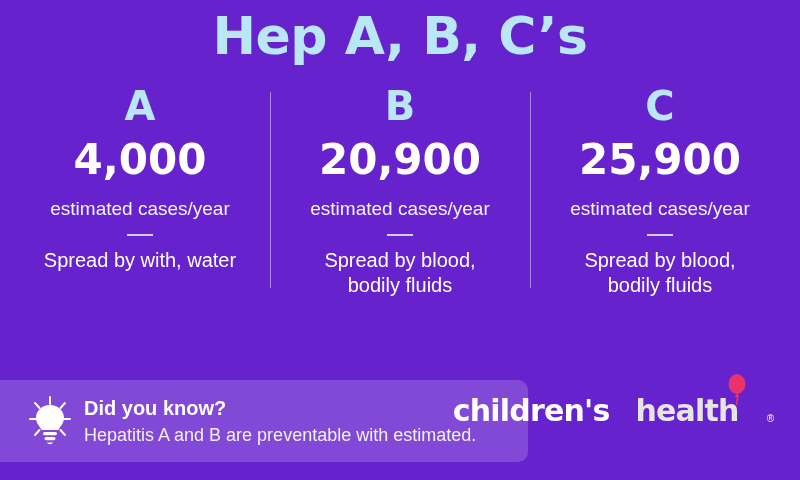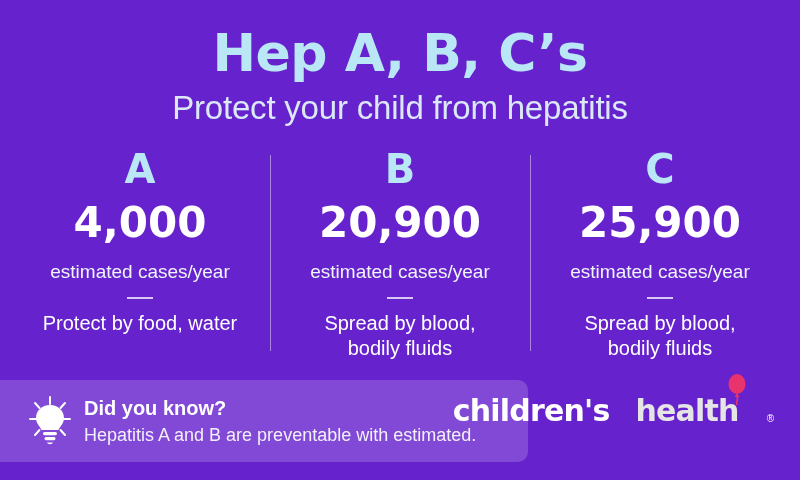--- a/index.html
+++ b/index.html
@@ -20,21 +20,21 @@
     background: #6622cc;
     box-sizing: border-box;
     overflow: hidden;
   }
   .title {
     text-align: center;
     color: #b9e7f5;
     font-size: 52px;
     font-weight: bold;
     letter-spacing: -0.5px;
-    padding-top: 26px;
+    padding-top: 9px;
     line-height: 1.05;
     font-family: "DejaVu Sans", sans-serif;
   }
   .subtitle {
     text-align: center;
     color: #dbe9f7;
     font-size: 33px;
     font-weight: 400;
     margin-top: 8px;
     letter-spacing: -0.2px;
@@ -166,30 +166,29 @@
     width: 22px;
     height: 30px;
   }
 </style>
 </head>
 <body>
 
 <div class="infographic">
 
   <div class="title">Hep A, B, C’s</div>
-  <div class="subtitle">Protect your child from hepatitis</div>
 
   <div class="columns">
 
     <div class="col">
       <div class="col-letter">A</div>
       <div class="col-number">4,000</div>
       <div class="col-cases">estimated cases/year</div>
       <div class="rule"></div>
-      <div class="col-spread">Protect by food, water</div>
+      <div class="col-spread">Spread by with, water</div>
     </div>
 
     <div class="col">
       <div class="col-letter">B</div>
       <div class="col-number">20,900</div>
       <div class="col-cases">estimated cases/year</div>
       <div class="rule"></div>
       <div class="col-spread">Spread by blood,
 bodily fluids</div>
     </div>

